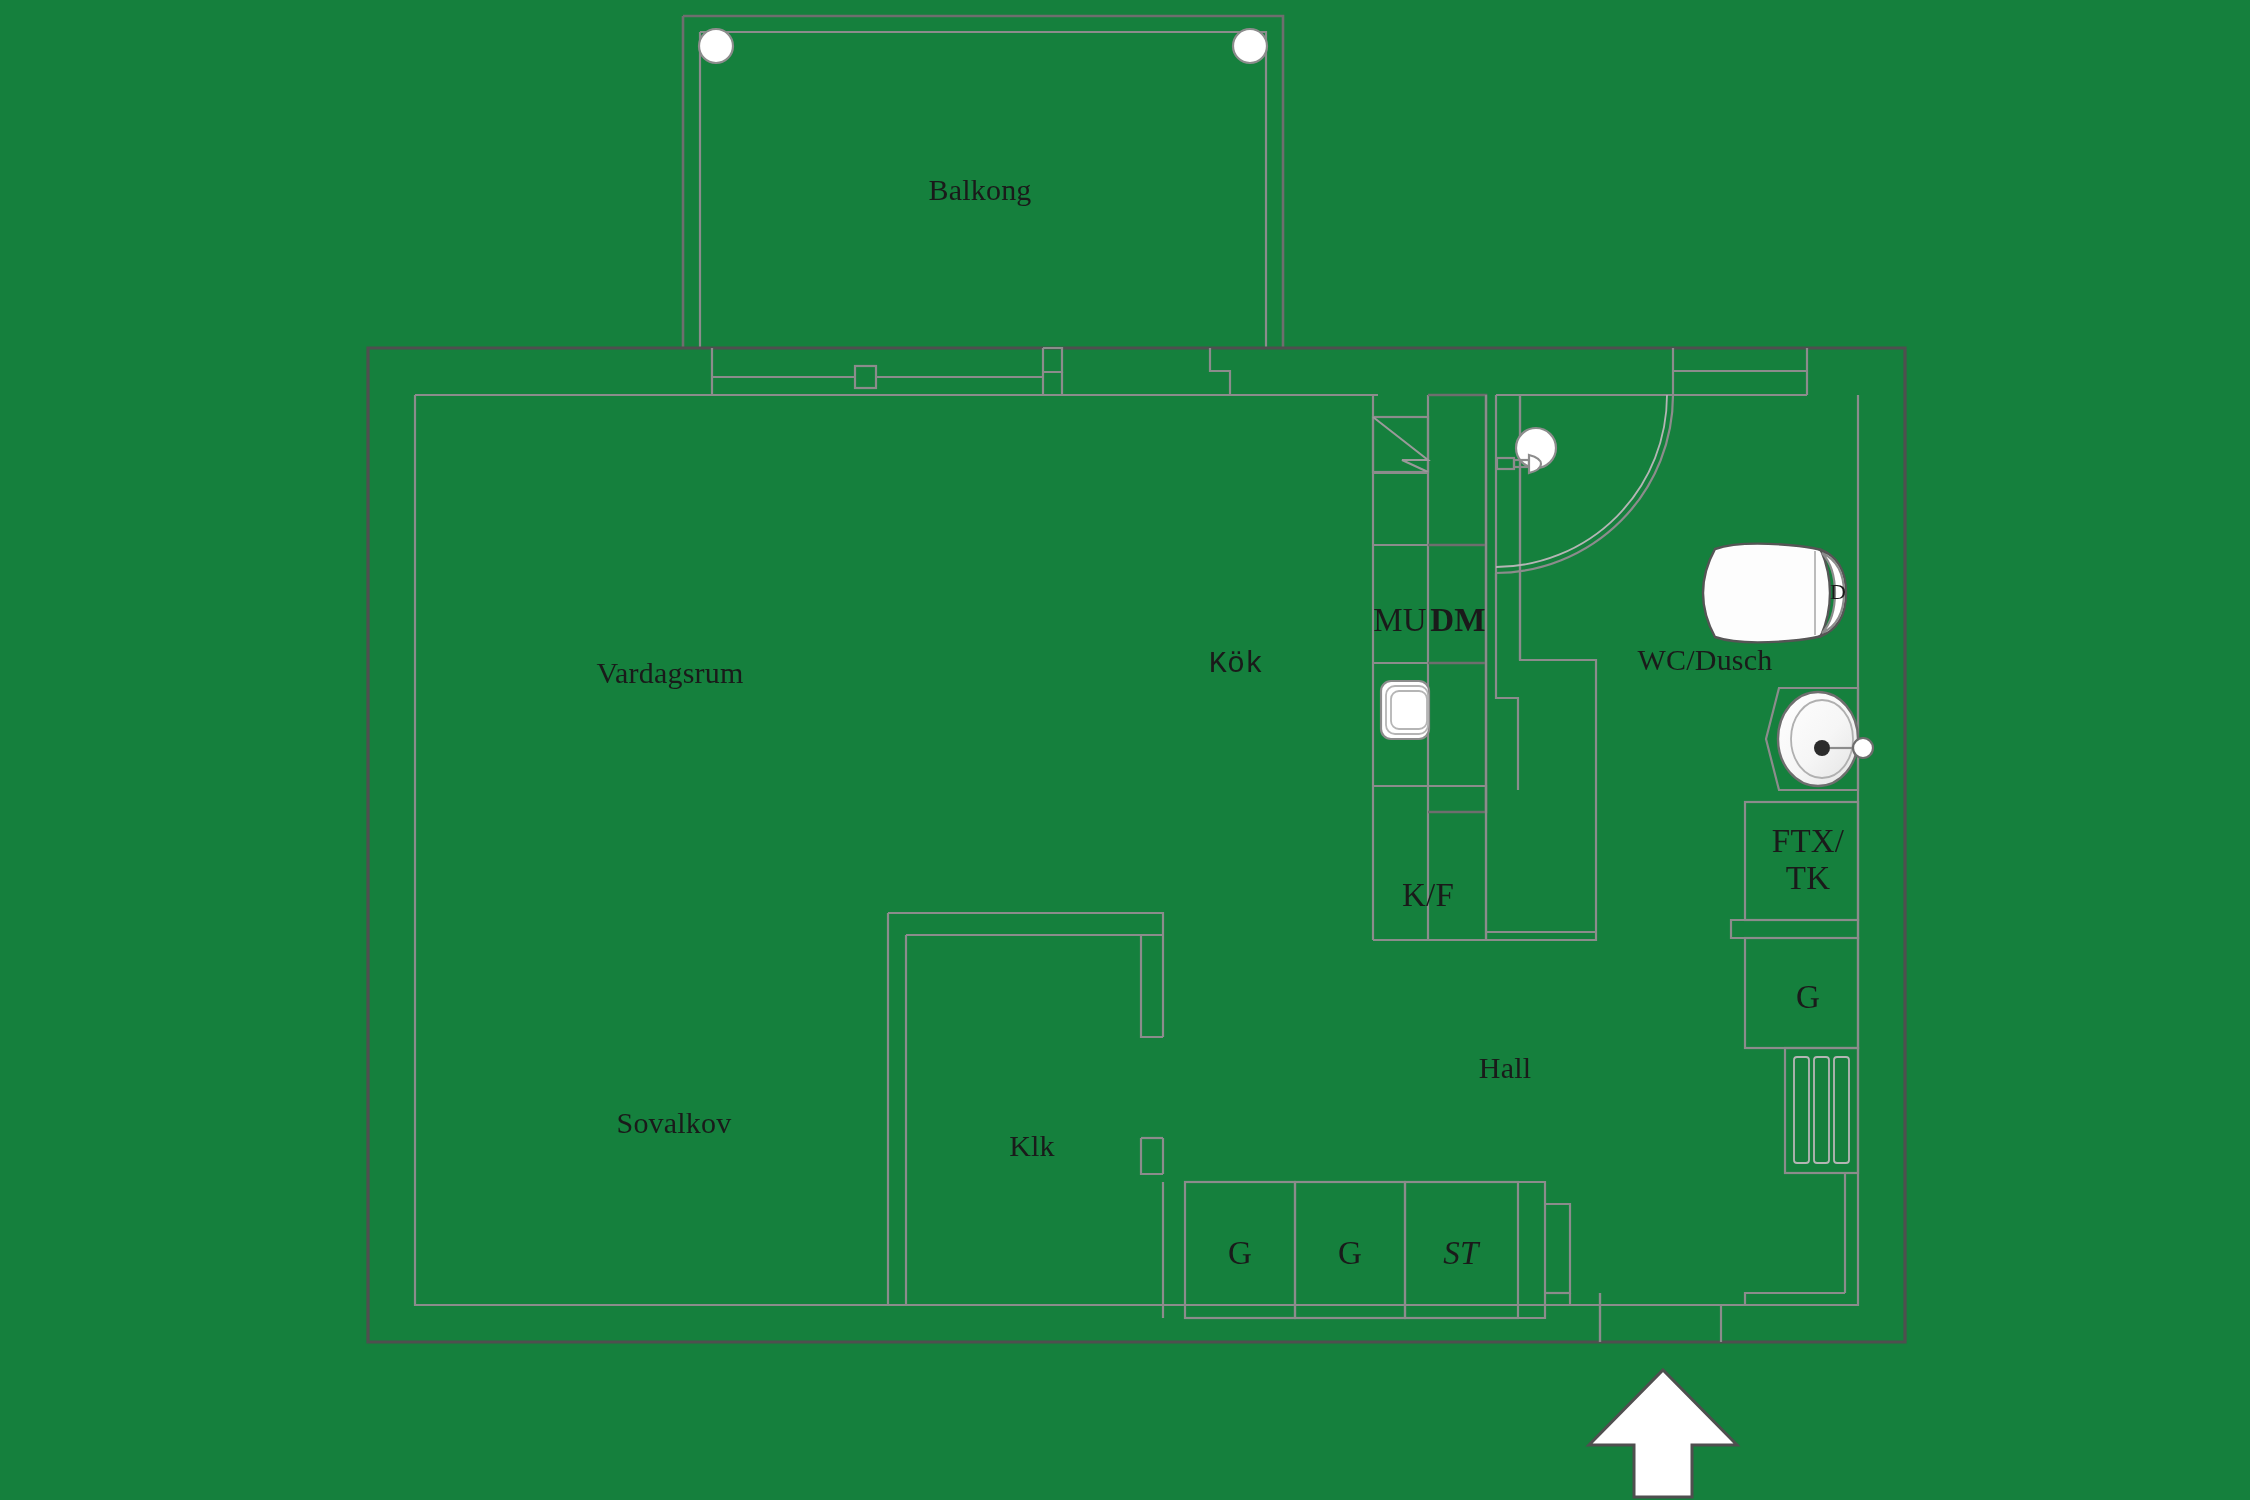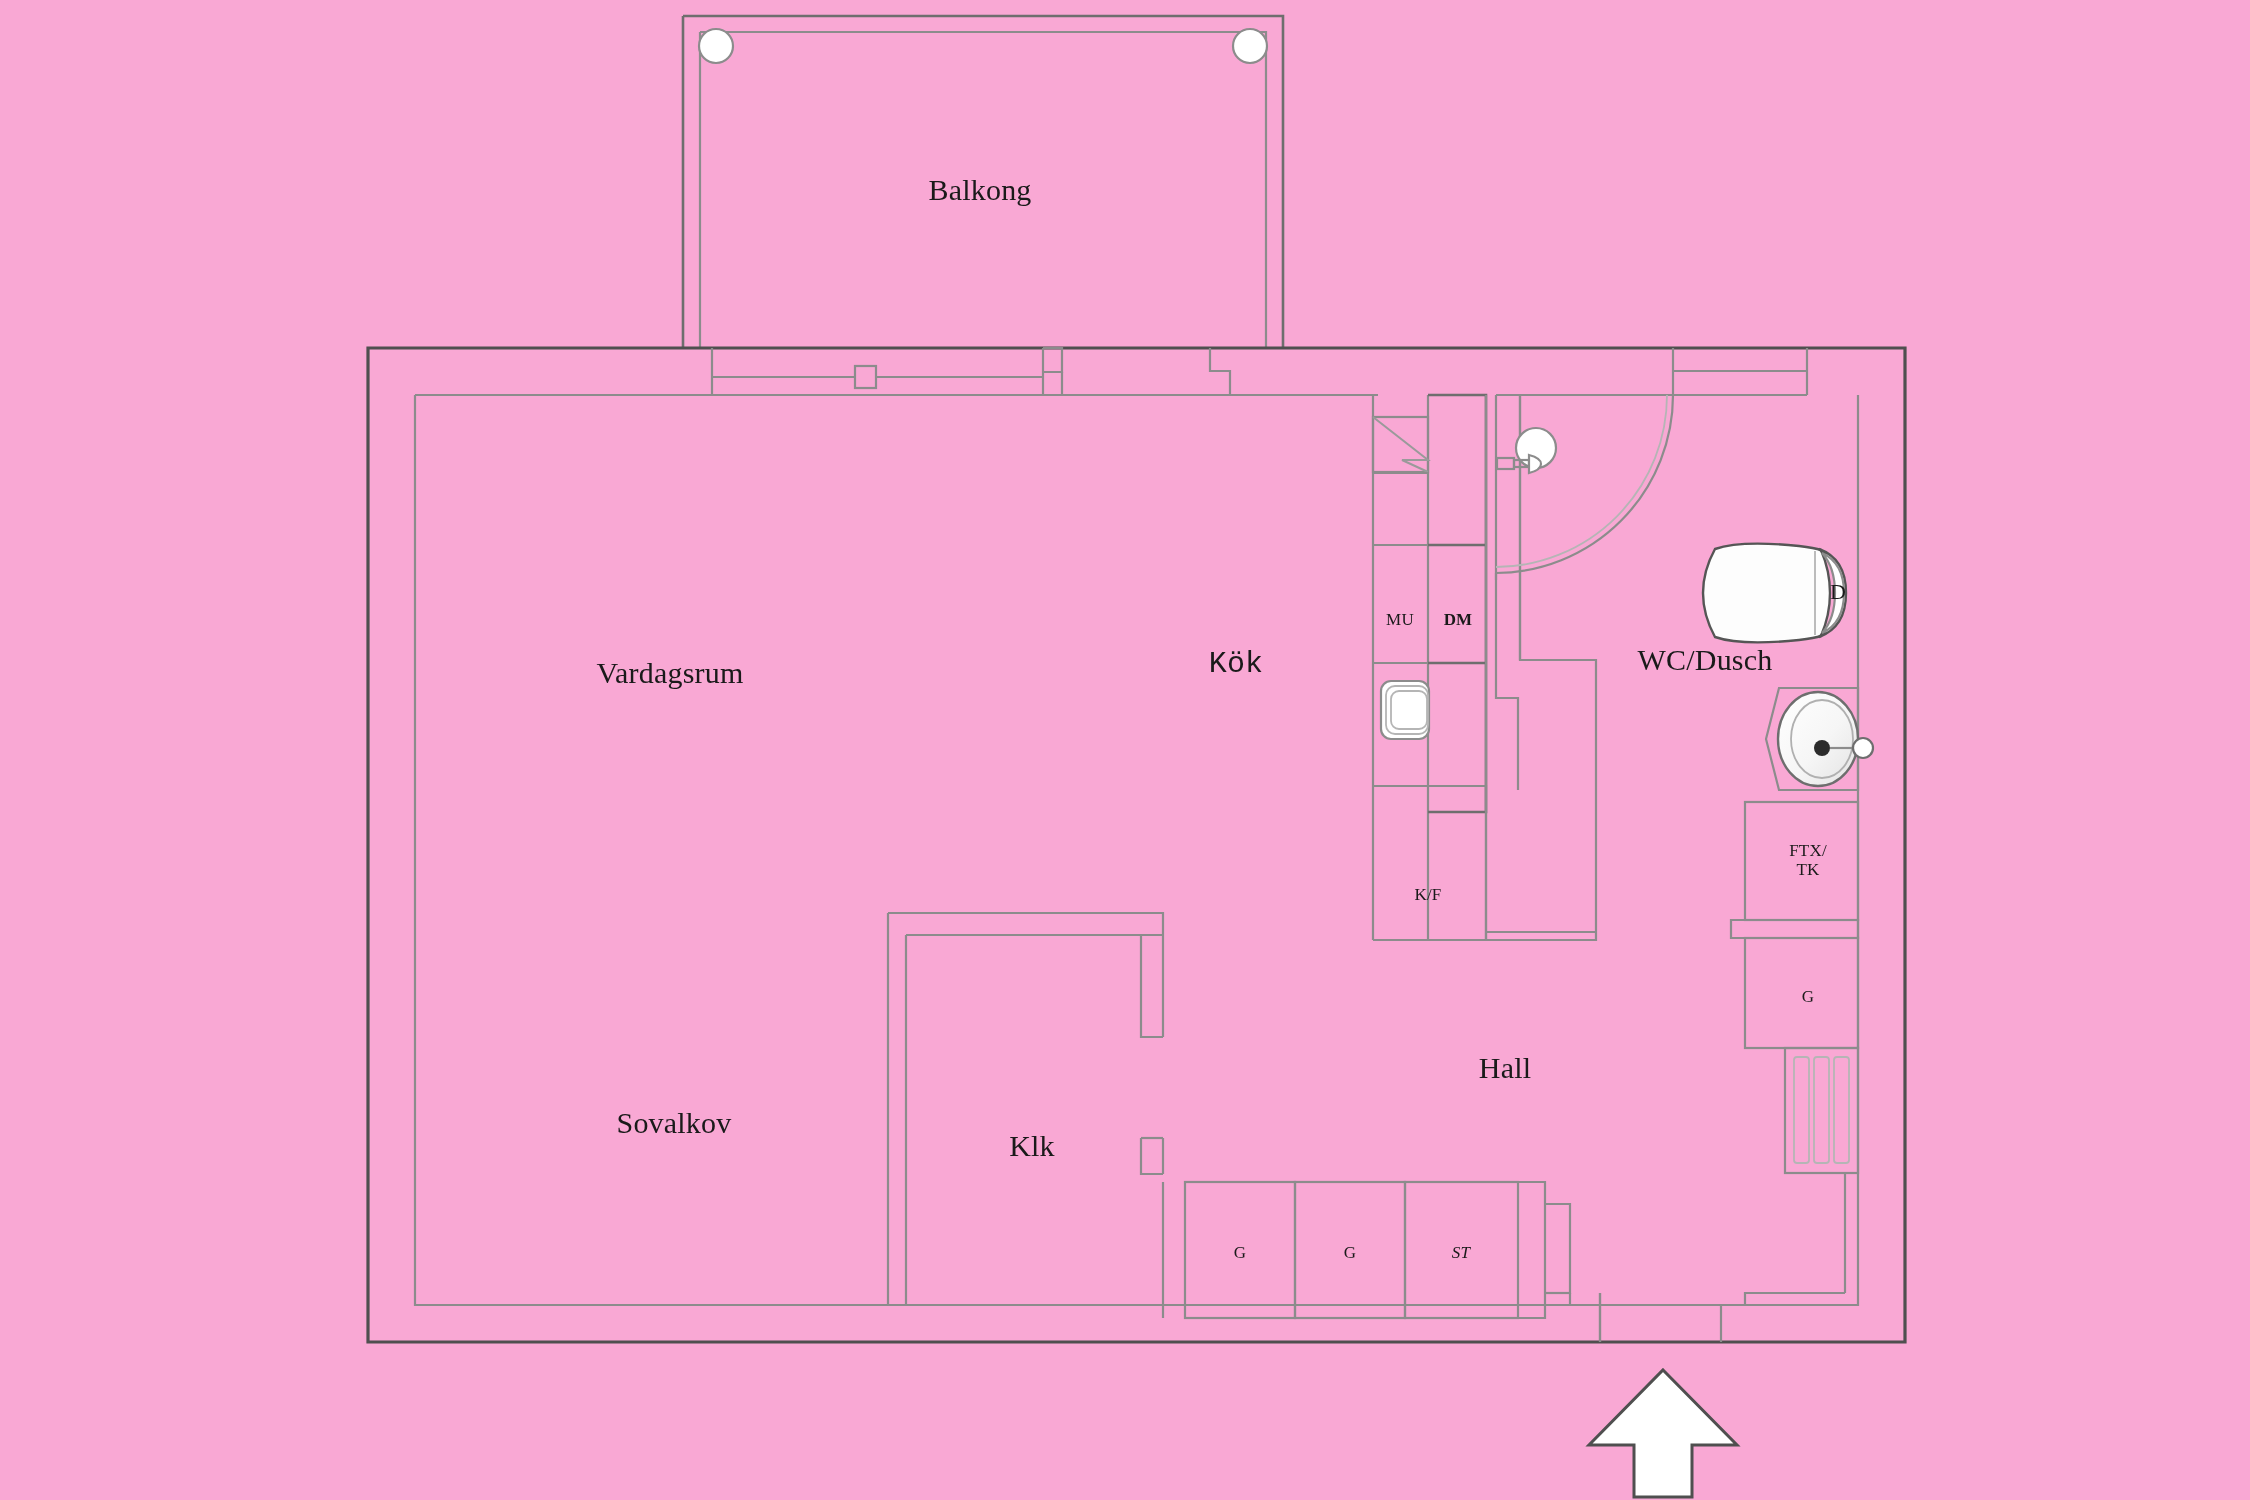--- a/index.html
+++ b/index.html
@@ -10,41 +10,41 @@
   body {
     width: 2250px;
     height: 1500px;
     font-family: "Liberation Serif", "DejaVu Serif", serif;
     overflow: hidden;
   }
   #plan-root {
     position: relative;
     width: 2250px;
     height: 1500px;
-    background: #f9a8d4;
+    background: #15803d;
   }
   #floorplan-svg {
     position: absolute;
     left: 0;
     top: 0;
     width: 2250px;
     height: 1500px;
   }
   .room-label {
     position: absolute;
     color: #1a1a1a;
     font-family: "Liberation Serif", "DejaVu Serif", serif;
     white-space: pre;
     text-align: center;
     transform: translate(-50%, -50%);
     line-height: 1.12;
     letter-spacing: 0.2px;
   }
   .lbl-big   { font-size: 30px; }
-  .lbl-small { font-size: 17px; }
+  .lbl-small { font-size: 33px; }
 </style>
 </head>
 <body>
 
 <div id="plan-root">
 
   <svg id="floorplan-svg" viewBox="0 0 2250 1500">
 
     <defs>
       <style>

